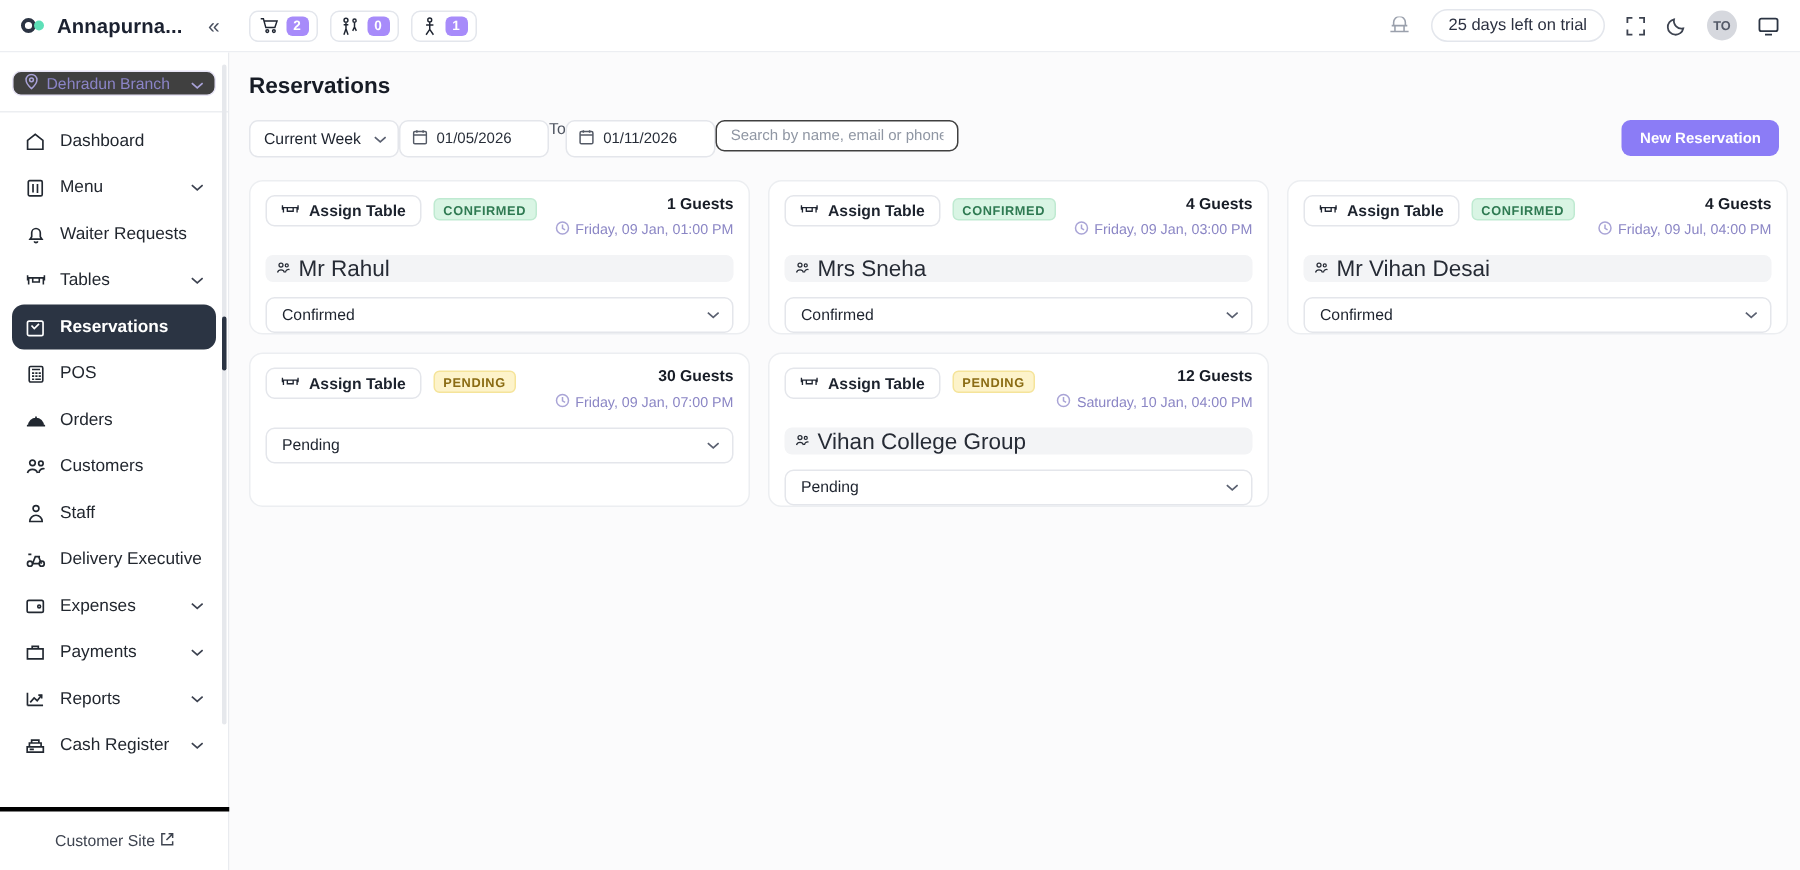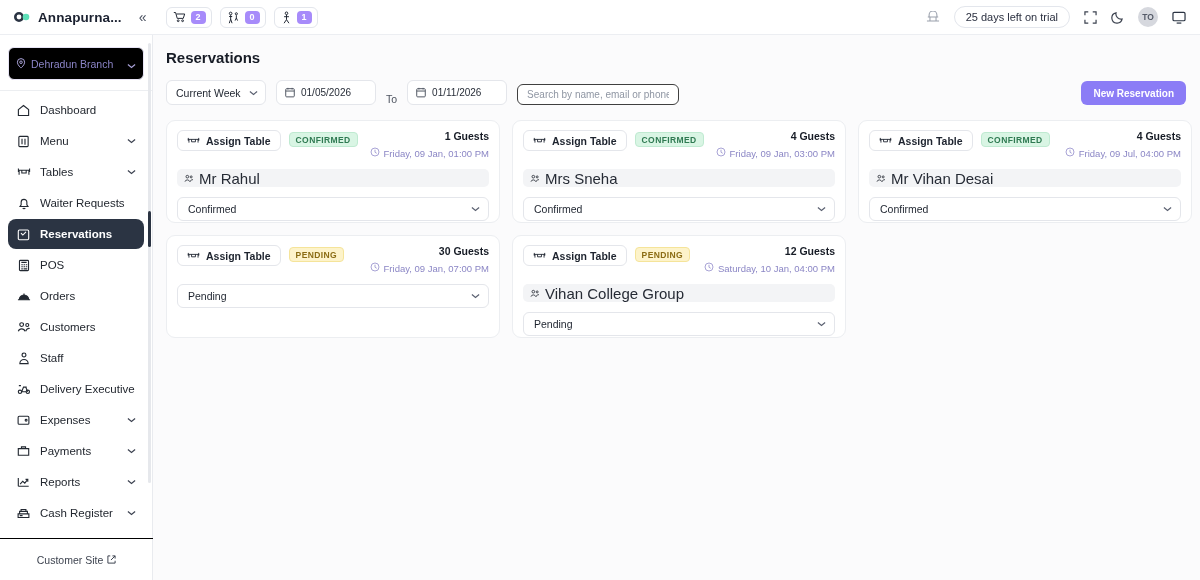--- a/index.html
+++ b/index.html
@@ -54,23 +54,23 @@
     color: #545a68; font-size: 8.5px; font-weight: 700;
     display: flex; align-items: center; justify-content: center;
   }
 
   
   .sidebar {
     position: absolute; top: 35px; left: 0; width: 153px; height: 545px;
     background: #ffffff; border-right: 1px solid #e9ebef;
   }
   .branch-select {
-    margin: 12px 8px 0 8px; height: 33px; border: 1px solid #e7e4f5;
+    margin: 12px 8px 0 8px; height: 17px; border: 1px solid #e7e4f5;
     border-radius: 6px; display: flex; align-items: center; gap: 5px;
-    padding: 0 7px; cursor: pointer; background: #000000;
+    padding: 0 7px; cursor: pointer; background: #404040;
   }
   .branch-label { font-size: 10.5px; color: #8b84c7; flex: 1; }
   .sb-divider { height: 1px; background: #eceef1; margin: 10px 0 4px 0; }
   .nav { padding: 0 8px; }
   .nav-item {
     height: 30px; display: flex; align-items: center; gap: 9px;
     padding: 0 8px; border-radius: 8px; cursor: pointer; margin-bottom: 1px;
   }
   .nav-item .ni-icon { width: 15px; display: flex; align-items: center; justify-content: center; color: #222831; }
   .nav-item .ni-label { font-size: 11.5px; color: #22272f; flex: 1; }
@@ -81,36 +81,36 @@
   .sb-scroll-track {
     position: absolute; top: 8px; right: 1px; width: 3px; height: 440px;
     background: #e6e8ec; border-radius: 2px;
   }
   .sb-scroll-thumb {
     position: absolute; top: 176px; right: 1px; width: 3px; height: 36px;
     background: #2b3443; border-radius: 2px;
   }
   .sb-footer {
     position: absolute; bottom: 0; left: 0; width: 153px; height: 42px;
-    border-top: 1px solid #000000; display: flex; align-items: center;
+    border-top: 3px solid #000000; display: flex; align-items: center;
     justify-content: center; gap: 4px;
   }
   .sb-footer span { font-size: 10.5px; color: #3e4450; }
 
   
   .main {
     position: absolute; top: 35px; left: 153px; width: 1047px; height: 545px;
     background: #fbfbfc;
   }
   .page-title {
     font-size: 15px; font-weight: 700; color: #171c26;
     padding: 14px 0 0 13px;
   }
   .filterbar {
-    display: flex; align-items: flex-end; gap: 10px; padding: 14px 14px 0 13px;
+    display: flex; align-items: flex-start; padding: 14px 14px 0 13px;
   }
   .select-box {
     height: 25px; min-width: 100px; border: 1px solid #e4e6eb; border-radius: 6px;
     background: #fff; display: flex; align-items: center; padding: 0 7px 0 9px;
     gap: 6px; cursor: pointer;
   }
   .select-box .sv { font-size: 10.5px; color: #1d232e; flex: 1; }
   .date-box {
     height: 25px; width: 100px; border: 1px solid #e4e6eb; border-radius: 6px;
     background: #fff; display: flex; align-items: center; gap: 6px;
@@ -287,40 +287,40 @@
       <span class="ni-label">Menu</span>
       <span class="ni-caret">
         <svg width="9" height="6" viewBox="0 0 10 6" fill="none" stroke="currentColor" stroke-width="1.3">
             <path d="M1 1.3L5 4.7 9 1.3"></path>
           </svg>
       </span>
     </div>
 
     <div class="nav-item">
       <span class="ni-icon">
+        <svg width="12" height="13" viewBox="0 0 13 14" fill="none" stroke="currentColor" stroke-width="1.2">
+            <path d="M2.2 10.2h8.6L9.6 8.4V5.6a3.1 3.1 0 1 0-6.2 0v2.8z"></path>
+            <path d="M5.2 11.8a1.4 1.4 0 0 0 2.6 0"></path>
+          </svg>
+      </span>
+      <span class="ni-label">Waiter Requests</span>
+    </div>
+
+    <div class="nav-item">
+      <span class="ni-icon">
         <svg width="14" height="12" viewBox="0 0 16 12" fill="none" stroke="currentColor" stroke-width="1.2">
             <path d="M1 4h14M2.4 4v5M13.6 4v5M1.6 2v4M14.4 2v4M5.5 4v3.2h5V4"></path>
           </svg>
       </span>
       <span class="ni-label">Tables</span>
       <span class="ni-caret">
         <svg width="9" height="6" viewBox="0 0 10 6" fill="none" stroke="currentColor" stroke-width="1.3">
             <path d="M1 1.3L5 4.7 9 1.3"></path>
           </svg>
       </span>
-    </div>
-
-    <div class="nav-item">
-      <span class="ni-icon">
-        <svg width="12" height="13" viewBox="0 0 13 14" fill="none" stroke="currentColor" stroke-width="1.2">
-            <path d="M2.2 10.2h8.6L9.6 8.4V5.6a3.1 3.1 0 1 0-6.2 0v2.8z"></path>
-            <path d="M5.2 11.8a1.4 1.4 0 0 0 2.6 0"></path>
-          </svg>
-      </span>
-      <span class="ni-label">Waiter Requests</span>
     </div>
 
     <div class="nav-item active">
       <span class="ni-icon">
         <svg width="13" height="13" viewBox="0 0 14 14" fill="none" stroke="currentColor" stroke-width="1.2">
             <rect x="1.4" y="2.2" width="11.2" height="10.4" rx="1.2"></rect>
             <path d="M4.3 5.4l2 2.2 3.4-3.4"></path>
           </svg>
       </span>
       <span class="ni-label">Reservations</span>

